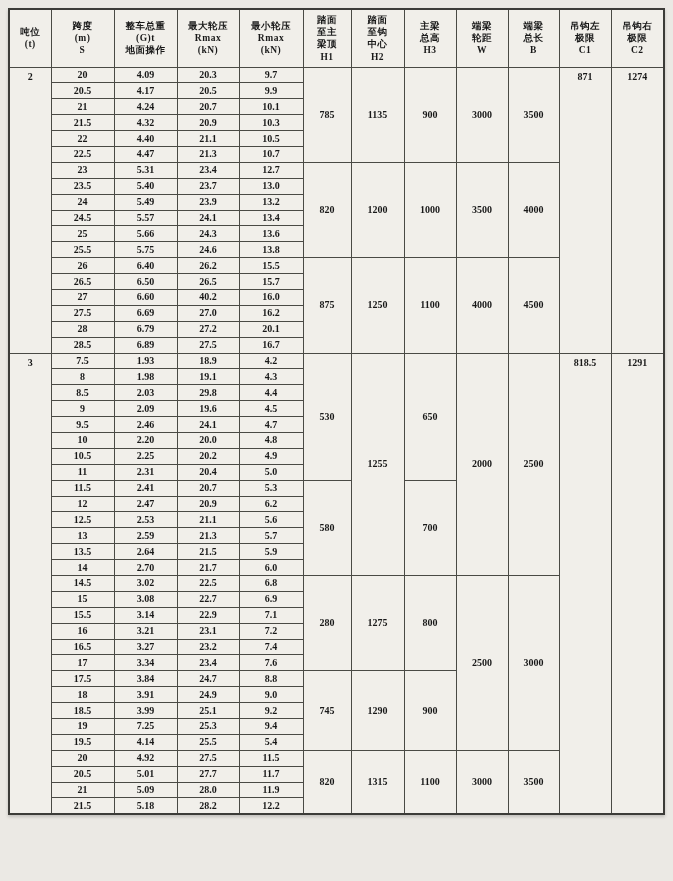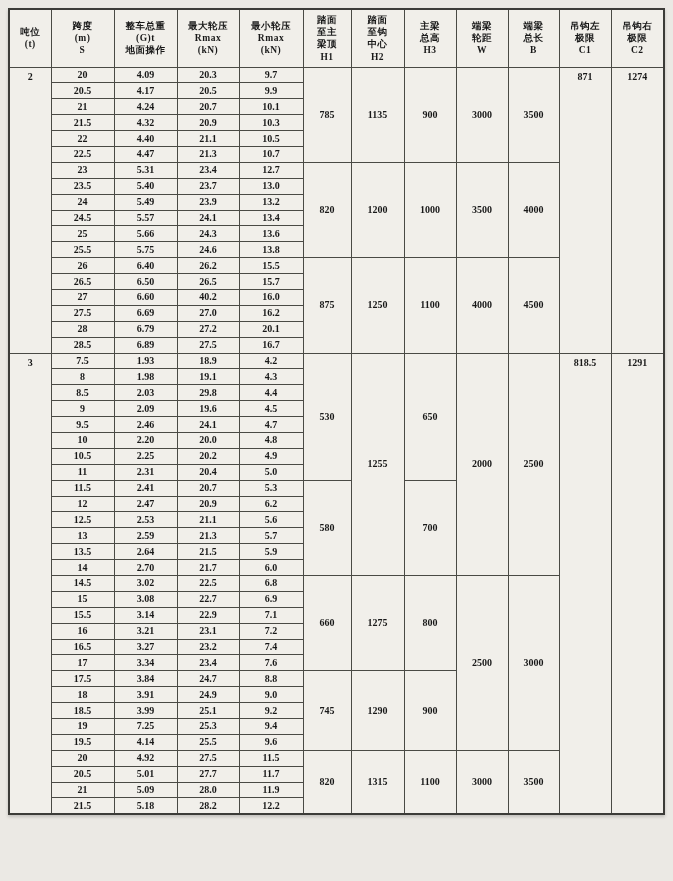--- a/index.html
+++ b/index.html
@@ -318,21 +318,21 @@
           <td>14</td>
           <td>2.70</td>
           <td>21.7</td>
           <td>6.0</td>
         </tr>
         <tr>
           <td>14.5</td>
           <td>3.02</td>
           <td>22.5</td>
           <td>6.8</td>
-          <td rowspan="6">660</td>
+          <td rowspan="6">280</td>
           <td rowspan="6">1275</td>
           <td rowspan="6">800</td>
           <td rowspan="11">2500</td>
           <td rowspan="11">3000</td>
         </tr>
         <tr>
           <td>15</td>
           <td>3.08</td>
           <td>22.7</td>
           <td>6.9</td>
@@ -385,21 +385,21 @@
         <tr>
           <td>19</td>
           <td>7.25</td>
           <td>25.3</td>
           <td>9.4</td>
         </tr>
         <tr>
           <td>19.5</td>
           <td>4.14</td>
           <td>25.5</td>
-          <td>9.6</td>
+          <td>5.4</td>
         </tr>
         <tr>
           <td>20</td>
           <td>4.92</td>
           <td>27.5</td>
           <td>11.5</td>
           <td rowspan="4">820</td>
           <td rowspan="4">1315</td>
           <td rowspan="4">1100</td>
           <td rowspan="4">3000</td>

